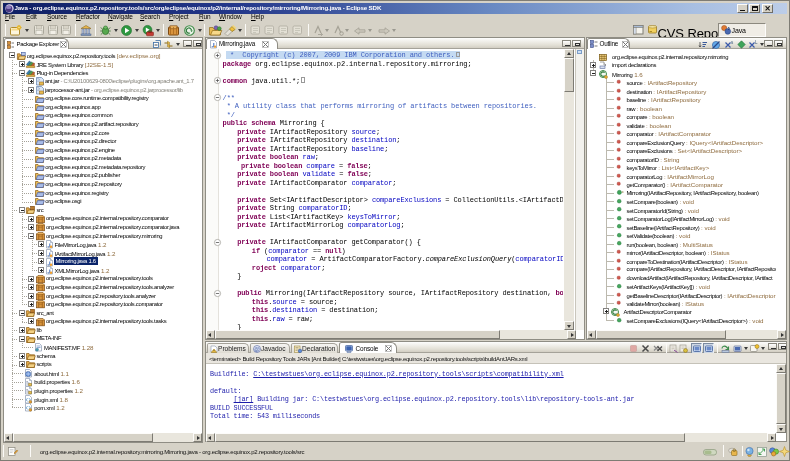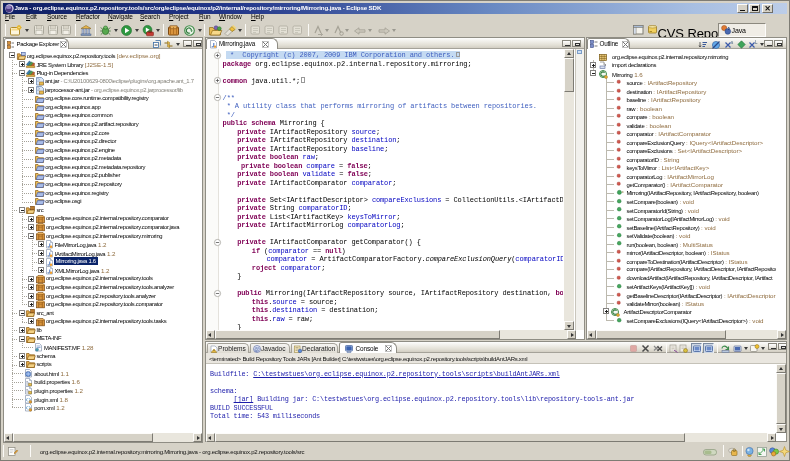--- a/index.html
+++ b/index.html
@@ -1004,23 +1004,23 @@
 <div class="dar" style="left:761px;top:347px"></div>
 <div class="mm" style="left:768px;top:343px">
     <i style="position:absolute;left:1.5px;top:4px;width:5px;height:1.2px;background:#333;display:block"></i>
   </div>
 <div class="mm" style="left:778px;top:343px">
     <i style="position:absolute;left:1.5px;top:1.5px;width:5.5px;height:3.5px;border:1px solid #333;border-top-width:1.6px;display:block"></i>
   </div>
 <div class="ab" style="left:206px;top:353px;width:580px;height:11px;background:#e9e6df;border-bottom:1px solid #c5c2b8"></div>
 <div class="tx" style="left:209px;top:356.2px;font-size:6px;letter-spacing:-0.28px;color:#111">&lt;terminated&gt; Build Repository Tools JARs [Ant Builder] C:\testwstues\org.eclipse.equinox.p2.repository.tools\scripts\buildAntJARs.xml</div>
 <div class="ab" style="left:206px;top:364px;width:580px;height:69px;background:#fff"></div>
-<div class="csl" style="left:210px;top:369.6px">Buildfile: <u>C:\testwstues\org.eclipse.equinox.p2.repository.tools\scripts\buildAntJARs.xml</u></div>
+<div class="csl" style="left:210px;top:369.6px">Buildfile: <u>C:\testwstues\org.eclipse.equinox.p2.repository.tools\scripts\compatibility.xml</u></div>
 <div class="csl" style="left:210px;top:378.1px"></div>
-<div class="csl" style="left:210px;top:386.6px">schema:</div>
+<div class="csl" style="left:210px;top:386.6px">default:</div>
 <div class="csl" style="left:210px;top:395.1px">      <u>[jar]</u> Building jar: C:\testwstues\org.eclipse.equinox.p2.repository.tools\lib\repository-tools-ant.jar</div>
 <div class="csl" style="left:210px;top:403.6px">BUILD SUCCESSFUL</div>
 <div class="csl" style="left:210px;top:412.1px">Total time: 543 milliseconds</div>
 <div class="sb" style="left:776px;top:364px;width:10px;height:69px"></div>
 <div class="sbtn" style="left:776px;top:364px;width:10px;height:9px"></div>
 <div class="dar" style="left:778.5px;top:367px;border:none;border-left:2.5px solid transparent;border-right:2.5px solid transparent;border-bottom:3px solid #333;width:0;height:0"></div>
 <div class="sbtn" style="left:776px;top:424px;width:10px;height:9px"></div>
 <div class="dar" style="left:778.5px;top:427.5px"></div>
 <div class="sth" style="left:776px;top:373px;width:10px;height:51px"></div>
 <div class="sb" style="left:206px;top:433px;width:570px;height:9px"></div>

